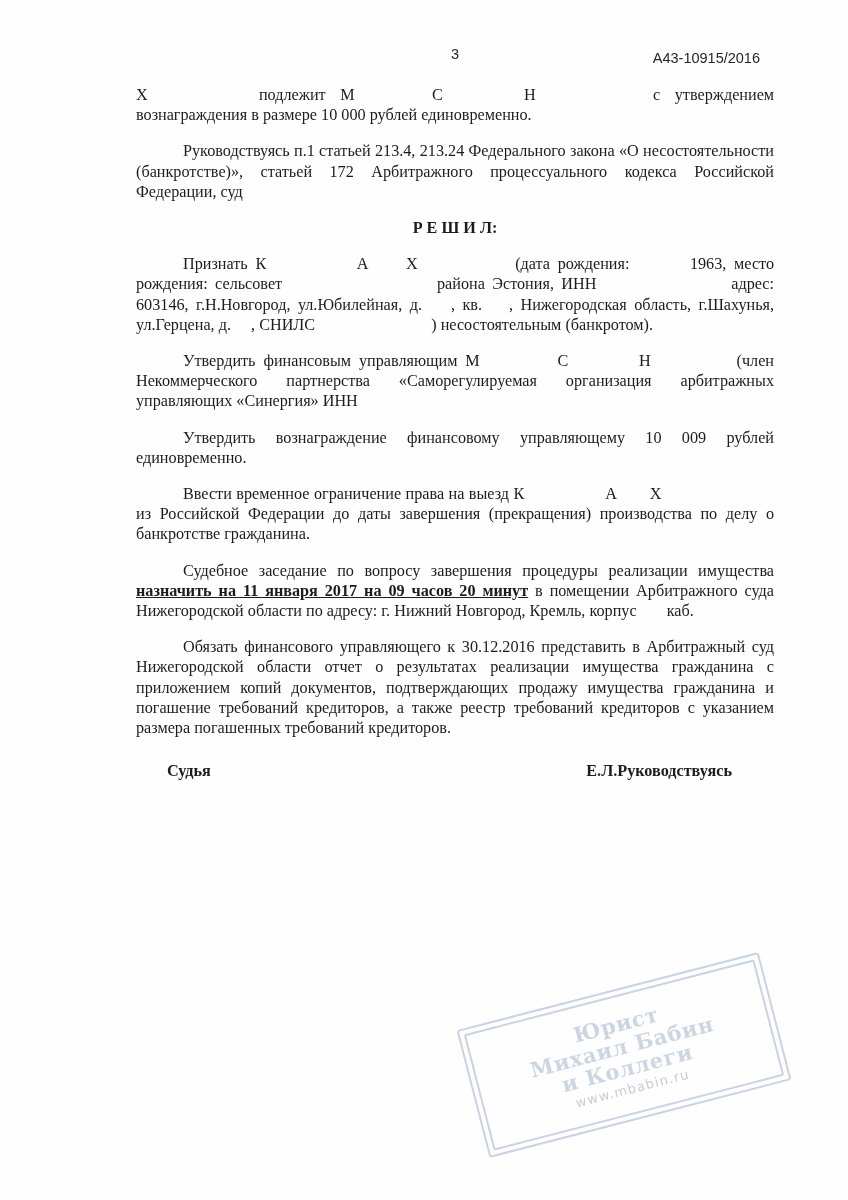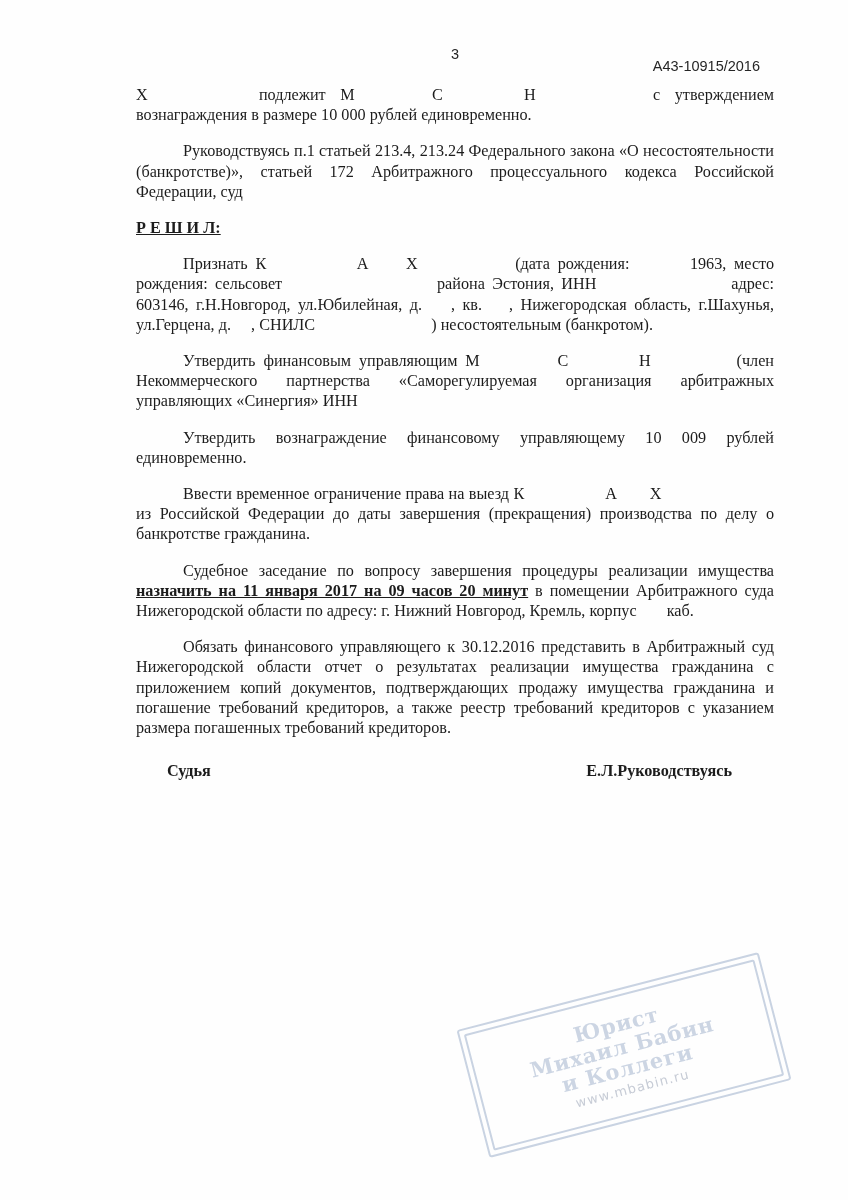--- a/index.html
+++ b/index.html
@@ -6,27 +6,27 @@
   body{
     width:848px;height:1200px;position:relative;background:#ffffff;
     font-family:"Liberation Serif","DejaVu Serif",serif;color:#1c1c1c;
     overflow:hidden;
   }
   .page{position:absolute;inset:0;background:#fefefe;}
   
   .header{position:absolute;top:46px;left:0;right:0;height:20px;
     font-family:"Liberation Sans","DejaVu Sans",sans-serif;font-size:14.5px;color:#262626;}
   .page-num{position:absolute;left:120px;width:670px;text-align:center;}
-  .case-num{position:absolute;right:88px;top:12px;}
+  .case-num{position:absolute;right:88px;top:4px;}
   
   .doc-body{position:absolute;top:69px;left:120px;width:670px;}
   .doc-body p{margin:16px;text-align:justify;text-indent:47px;
     font-size:16.2px;line-height:20.2px;}
   .doc-body p.noindent{text-indent:0;}
-  .doc-body p.center{text-indent:0;text-decoration:underline;}
+  .doc-body p.center{text-align:center;text-indent:0;}
   .bold{font-weight:bold;}
   .underline{text-decoration:underline;}
   .redact-gap{display:inline-block;height:2px;}
   
   .signature{display:flex;justify-content:space-between;
     padding-left:47px;padding-right:58px;margin-top:24px;
     font-weight:bold;font-size:16.2px;}
   
   .stamp{position:absolute;left:468px;top:989px;width:312px;height:132px;
     transform:rotate(-14.5deg);transform-origin:center center;

